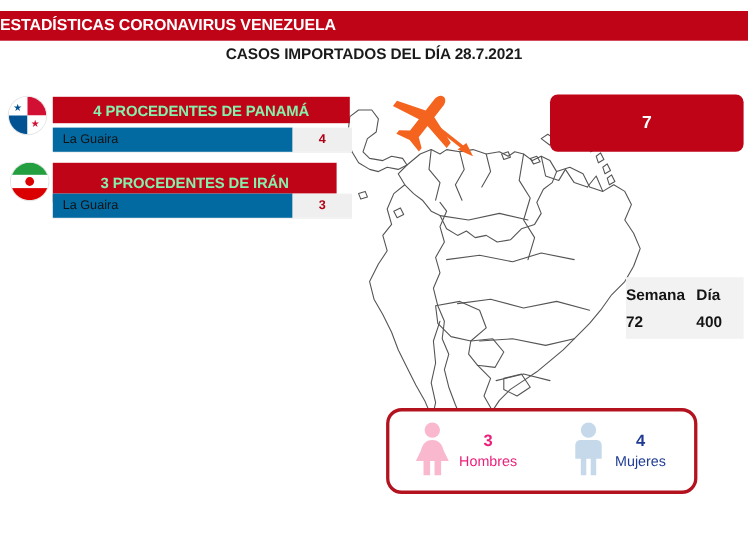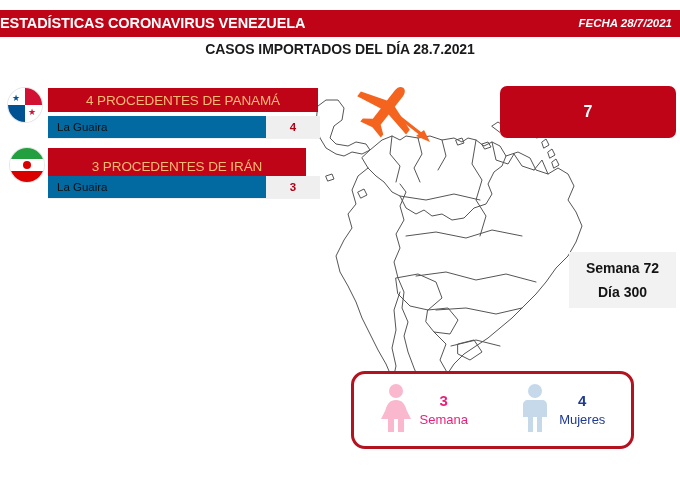--- a/index.html
+++ b/index.html
@@ -113,23 +113,23 @@
     width: 8px;
     height: 8px;
     margin: -4px 0 0 -4px;
     border-radius: 50%;
     background: #da0000;
   }
 
   .country-banner {
     position: absolute;
     background: #c00418;
-    color: #fdba74;
+    color: #86efac;
     font-size: 13.5px;
-    font-weight: normal;
+    font-weight: bold;
     text-align: left;
     letter-spacing: -0.1px;
     display: flex;
     align-items: center;
     justify-content: center;
   }
   .state-row {
     position: absolute;
     display: flex;
     align-items: stretch;
@@ -193,21 +193,21 @@
 
   
   .week-box {
     position: absolute;
     left: 569px;
     top: 252px;
     width: 107px;
     height: 56px;
     background: #f2f2f2;
     display: flex;
-    flex-direction: column;
+    flex-direction: row;
     align-items: center;
     justify-content: center;
   }
   .week-line {
     font-size: 14px;
     font-weight: bold;
     color: #141414;
     line-height: 24px;
   }
 
@@ -250,21 +250,20 @@
   .g-male .gender-num,
   .g-male .gender-label { color: #1f3a93; }
 </style>
 </head>
 <body>
 
 <div id="infographic">
 
   <div class="header-bar">
     <div class="header-title">ESTADÍSTICAS CORONAVIRUS VENEZUELA</div>
-    <div class="header-date">FECHA 28/7/2021</div>
   </div>
   <div class="sub-title">CASOS IMPORTADOS DEL DÍA  28.7.2021</div>
 
   <div class="map-layer">
     <svg width="384" height="310" viewBox="0 0 384 310" fill="none" stroke="#555555" stroke-width="1" stroke-linejoin="round" stroke-linecap="round">
 
       <path d="M22 10 L30 4 L42 4 L48 12 L46 24 L38 30 L34 42 L40 48 L52 50 L60 46 L70 48 L74 54 L66 58 L56 56 L48 60 L40 58 L30 52 L24 42 L20 28 Z"></path>
 
       <path d="M74 54 L86 44 L96 40 L104 44 L110 40 L122 42 L134 40 L146 44 L158 42 L166 46 L172 42 L180 44
                L188 50 L196 46 L204 50 L210 60 L206 70 L198 76 L192 88 L196 98 L190 108 L178 112 L168 122
@@ -364,35 +363,35 @@
       <path d="M78 60 L64 54 L72 48 Z" fill="#f4641e"></path>
     </svg>
   </div>
 
   <div class="intl-box">
     <div class="intl-number">7</div>
   </div>
 
   <div class="week-box">
     <div class="week-line">Semana 72</div>
-    <div class="week-line">Día 300</div>
+    <div class="week-line">Día 400</div>
   </div>
 
   <div class="gender-box">
 
     <div class="gender-cell g-female">
       <span>
         <svg width="34" height="50" viewBox="0 0 34 50">
           <circle cx="17" cy="8" r="7" fill="#f9b8ce"></circle>
           <path d="M17 17 c-6 0 -9 4 -10.5 10 L2 36 l7 0 0 13 6 0 0 -13 4 0 0 13 6 0 0 -13 7 0 -4.5 -9 C26 21 23 17 17 17 Z" fill="#f9b8ce"></path>
         </svg>
       </span>
       <span class="gender-text">
         <span class="gender-num">3</span>
-        <span class="gender-label">Semana</span>
+        <span class="gender-label">Hombres</span>
       </span>
     </div>
 
     <div class="gender-cell g-male">
       <span>
         <svg width="34" height="50" viewBox="0 0 34 50">
           <circle cx="17" cy="8" r="7" fill="#c5d9ea"></circle>
           <path d="M10 17 l14 0 c3 0 5 2 5 5 l0 12 -5 0 0 15 -5 0 0 -15 -4 0 0 15 -5 0 0 -15 -5 0 0 -12 c0 -3 2 -5 5 -5 Z" fill="#c5d9ea"></path>
         </svg>
       </span>

